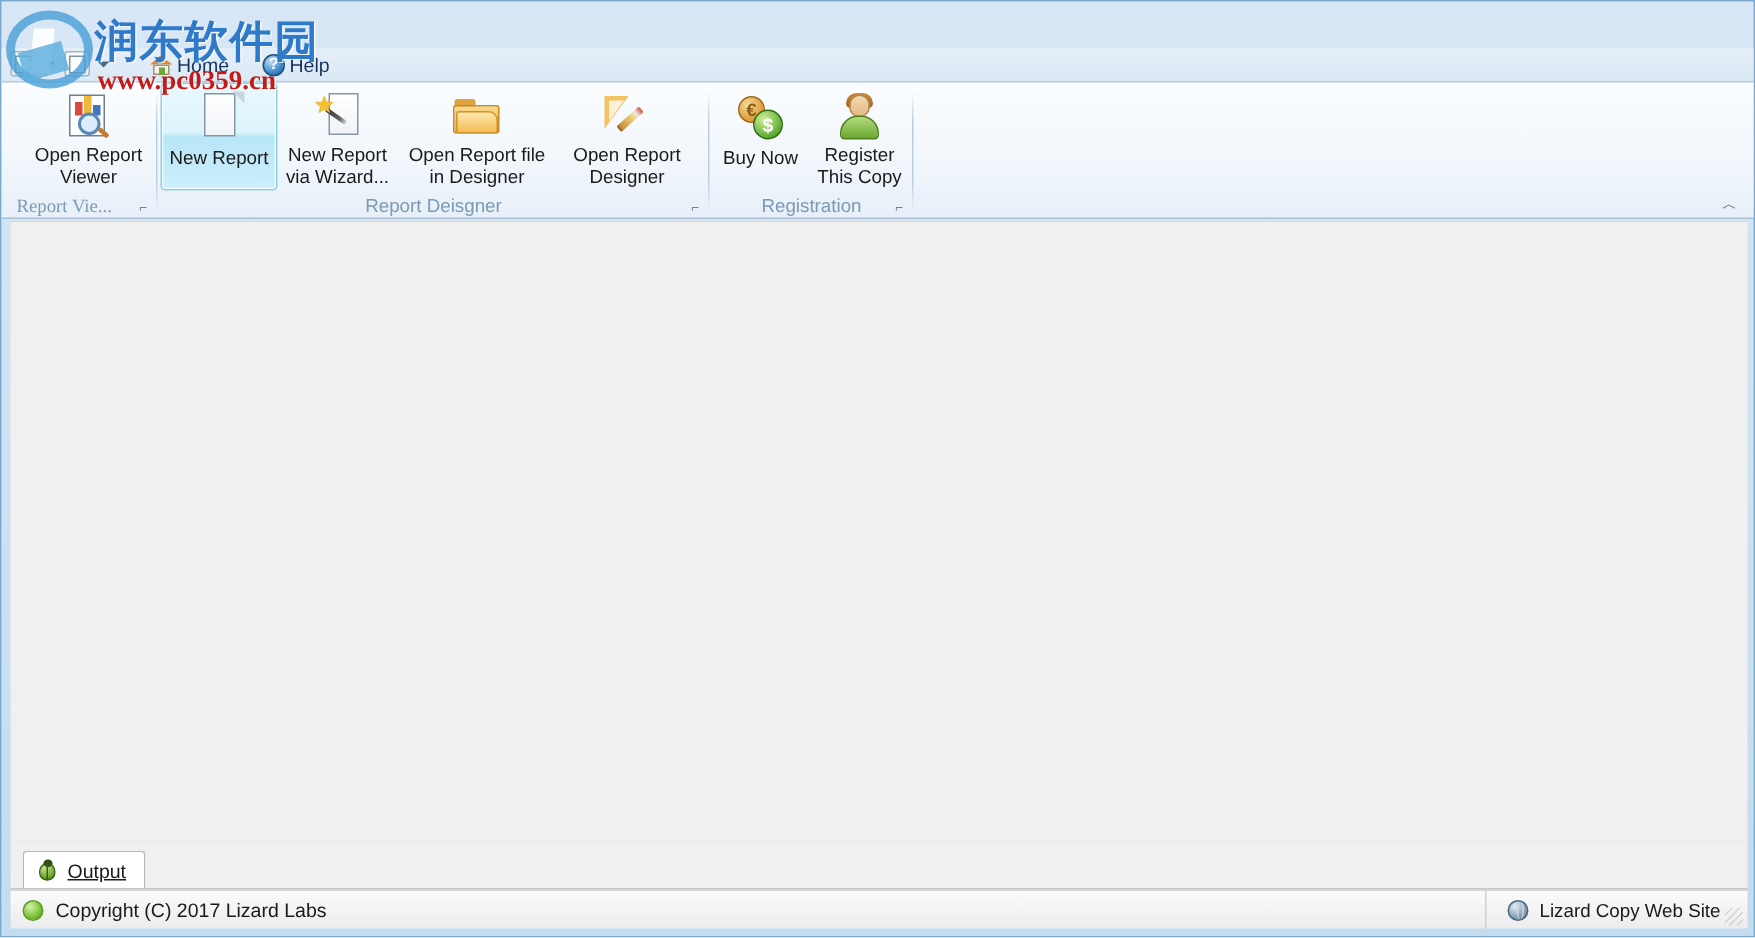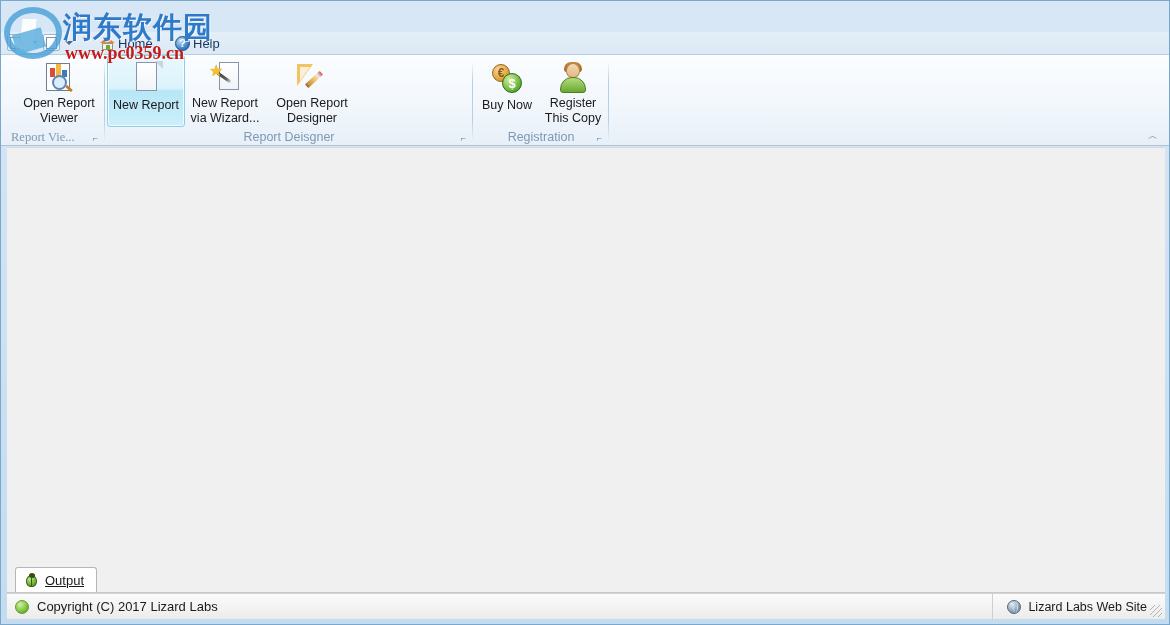--- a/index.html
+++ b/index.html
@@ -522,20 +522,29 @@
           <div class="rbtn wide" style="width:80px;">
             <span class="rbtn-ico ico-wand">
               <span class="sheet"></span>
                 <span class="stick"></span>
                 <span class="star">★</span>
             </span>
             <span class="rbtn-label">New Report
 via Wizard...</span>
           </div>
 
+          <div class="rbtn wide" style="width:106px;">
+            <span class="rbtn-ico ico-folder">
+              <span class="tab"></span>
+                <span class="bod"></span>
+                <span class="front"></span>
+            </span>
+            <span class="rbtn-label">Open Report file
+in Designer</span>
+          </div>
 
           <div class="rbtn wide" style="width:94px;">
             <span class="rbtn-ico ico-ruler">
               <span class="tri"></span>
                 <span class="tri2"></span>
                 <span class="pen"></span>
             </span>
             <span class="rbtn-label">Open Report
 Designer</span>
           </div>
@@ -590,21 +599,21 @@
     </div>
   </div>
 
   <div id="status-bar">
     <div id="status-left">
       <span class="led"></span>
       <span id="status-copyright">Copyright (C) 2017 Lizard Labs</span>
     </div>
     <div id="status-right">
       <span class="globe"></span>
-      <span id="status-link">Lizard Labs Web Site</span>
+      <span id="status-link">Lizard Copy Web Site</span>
     </div>
     <div id="resize-grip"></div>
   </div>
 
   <div id="watermark">
     <div id="wm-logo"></div>
     <div id="wm-cn">润东软件园</div>
     <div id="wm-url">www.pc0359.cn</div>
   </div>
 

